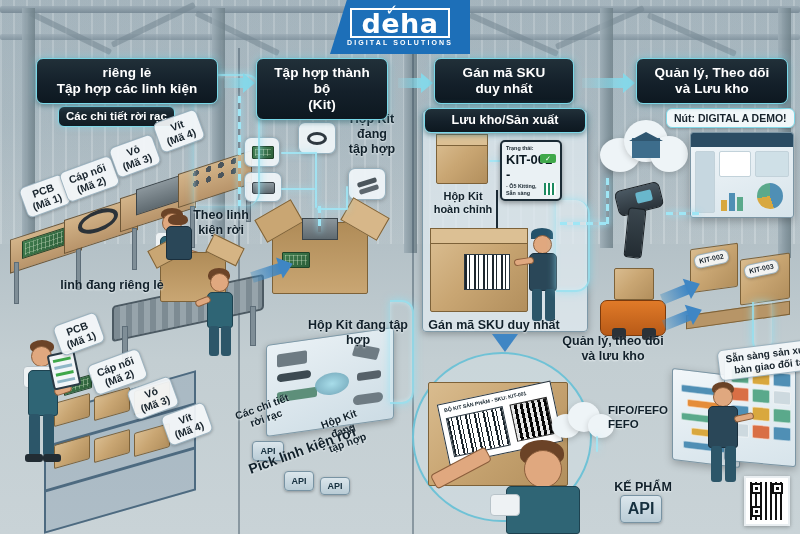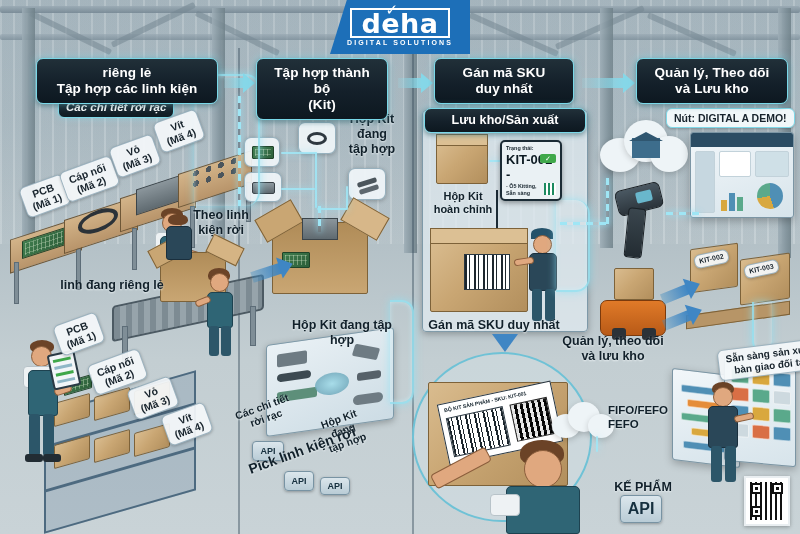--- a/index.html
+++ b/index.html
@@ -339,21 +339,21 @@
   </div>
   <div class="banner" style="left:636px;top:58px;width:152px;">
     <div>Quản lý, Theo dõi</div>
     <div>và Lưu kho</div>
   </div>
 
   <div class="arrow-h" style="left:224px;top:78px;width:20px;"></div>
   <div class="arrow-h" style="left:398px;top:78px;width:24px;"></div>
   <div class="arrow-h" style="left:582px;top:78px;width:42px;"></div>
 
-  <div class="chip dark" style="left:58px;top:97px;font-size:11.5px;font-style:italic;">
+  <div class="chip dark" style="left:58px;top:106px;font-size:11.5px;">
     <span>Các chi tiết rời rạc</span>
   </div>
 
   <div class="chip rot-n20" style="left:22px;top:180px;">
     <div>PCB</div>
     <div>(Mã 1)</div>
   </div>
   <div class="chip rot-n20" style="left:62px;top:163px;">
     <div>Cáp nối</div>
     <div>(Mã 2)</div>
@@ -511,21 +511,21 @@
   <div class="carton open" style="left:272px;top:222px;width:96px;height:72px;"></div>
   <div style="position:absolute;left:258px;top:208px;width:42px;height:26px;background:#c9a673;border:1.5px solid #7d6239;transform:rotate(-30deg);"></div>
   <div style="position:absolute;left:344px;top:206px;width:42px;height:26px;background:#d7b789;border:1.5px solid #7d6239;transform:rotate(30deg);"></div>
   <div style="position:absolute;left:302px;top:218px;width:36px;height:22px;background:linear-gradient(180deg,#8b969c,#5f6a70);border:1.5px solid #3b444a;"></div>
   <div class="pcb" style="left:282px;top:252px;width:28px;height:16px;"></div>
 
   <div class="dashes v" style="left:318px;top:206px;height:26px;"></div>
 
   <div class="arrow-blue" style="left:252px;top:272px;width:30px;transform:rotate(-18deg);"></div>
 
-  <div class="flabel" style="left:280px;top:318px;width:124px;">
+  <div class="flabel" style="left:296px;top:318px;width:124px;">
     <span>Hộp Kit đang tập hợp</span>
   </div>
   <div class="screen-panel" style="left:266px;top:336px;width:128px;height:92px;transform:skewY(-8deg);">
     <div style="position:absolute;left:10px;top:10px;width:30px;height:13px;background:#6e7b83;border-radius:2px;"></div>
     <div style="position:absolute;left:10px;top:30px;width:34px;height:8px;background:#3d4a52;border-radius:4px;"></div>
     <div style="position:absolute;left:10px;top:48px;width:40px;height:10px;background:#5d8f7a;border-radius:2px;"></div>
     <div style="position:absolute;left:86px;top:14px;width:26px;height:12px;background:#6e7b83;border-radius:2px;transform:rotate(18deg);"></div>
     <div style="position:absolute;left:90px;top:40px;width:24px;height:8px;background:#566169;border-radius:3px;"></div>
     <div style="position:absolute;left:86px;top:62px;width:30px;height:10px;background:#6e7b83;border-radius:5px;"></div>
     <div style="position:absolute;left:48px;top:36px;width:34px;height:22px;background:radial-gradient(ellipse,#9fdbe9,#5e98ad);border-radius:50%;opacity:.85;"></div>

